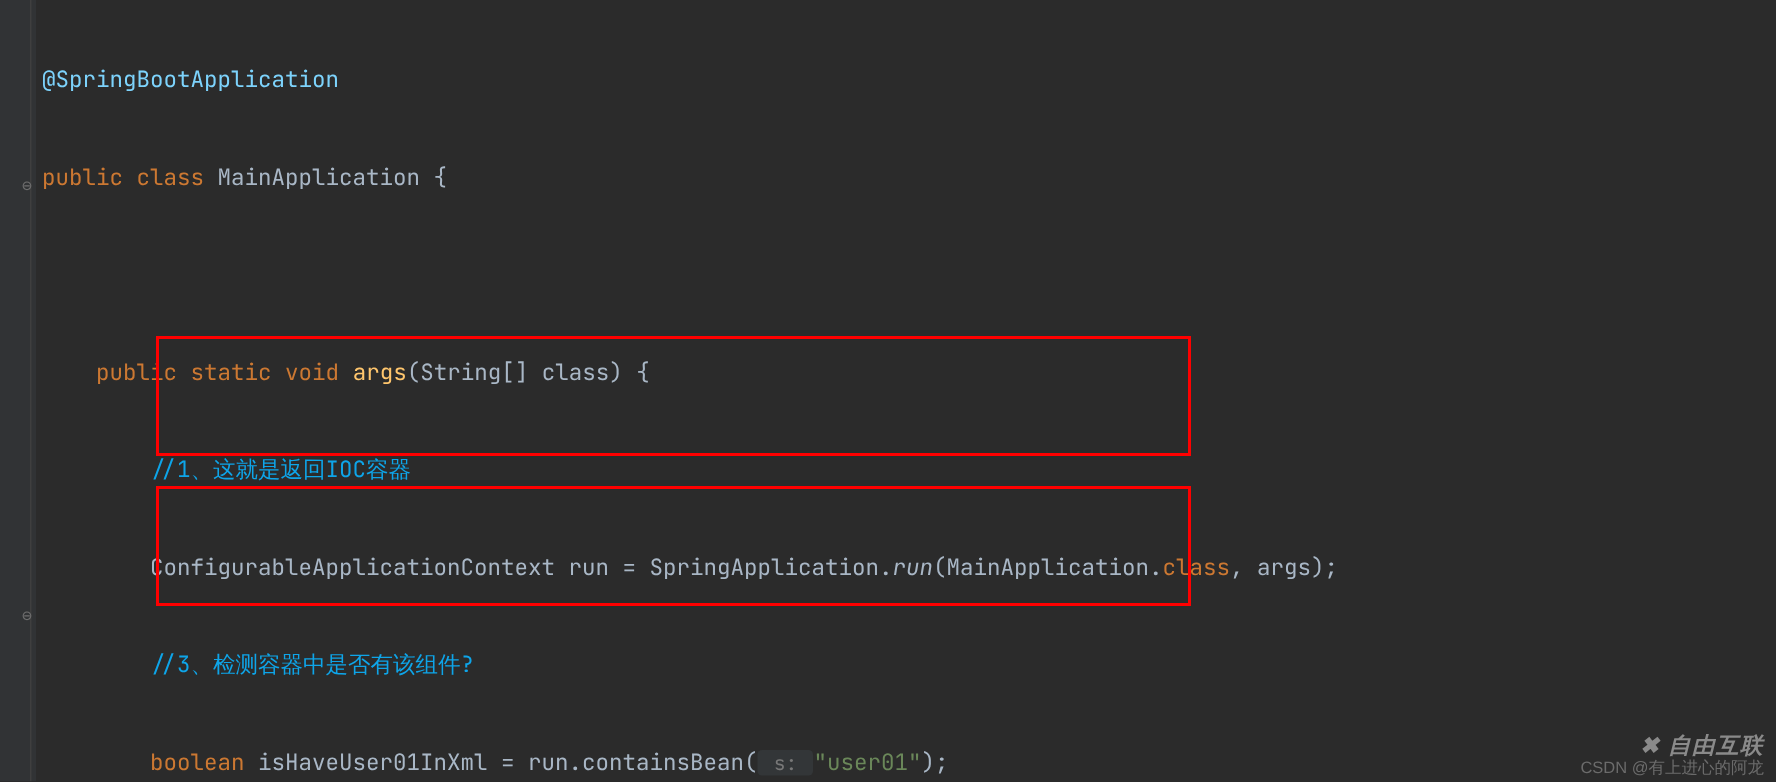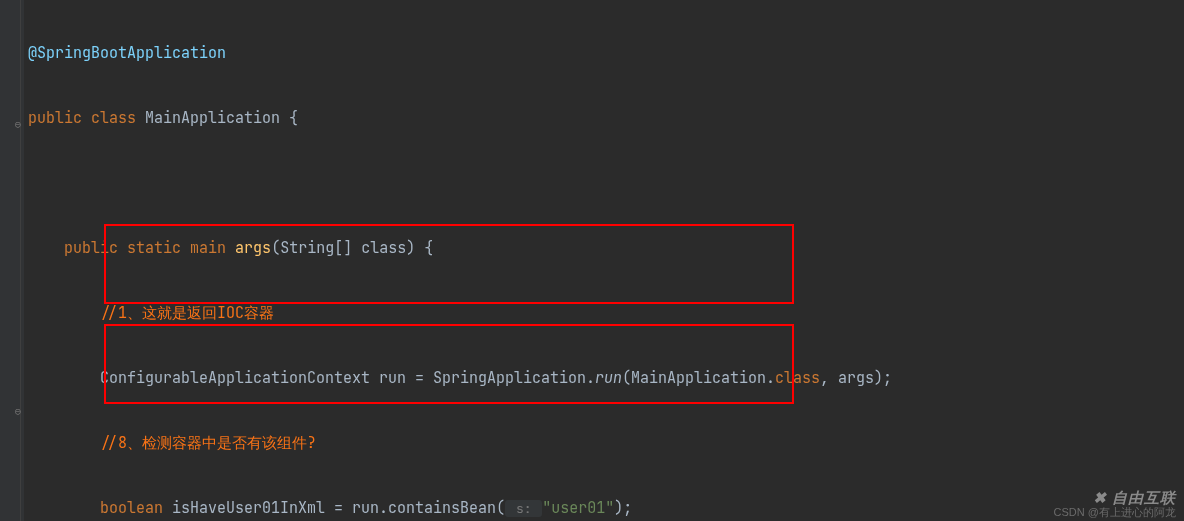--- a/index.html
+++ b/index.html
@@ -42,21 +42,21 @@
   position: absolute;
   left: 28px;
   top: 4px;
   white-space: pre;
 }
 .ln { height: 32.5px; }
 .kw { color: #cc7832; }
 .annotation { color: #7dd3fc; }
 .fn { color: #ffc66d; }
 .str { color: #6a8759; }
-.comment { color: #f97316; }
+.comment { color: #0ea5e9; }
 .param-hint {
   color: #787878;
   background: #333638;
   padding: 0 3px;
   border-radius: 3px;
   font-size: 13px;
 }
 .italic { font-style: italic; }
 .red-box {
   position: absolute;
@@ -87,24 +87,24 @@
 <div class="gutter">
   <div class="gutter-line-marker"></div>
   <div class="fold-icon" style="top:118px">⊖</div>
   <div class="fold-icon" style="top:405px">⊖</div>
 </div>
 
 <div class="code">
 <div class="ln"><span class="annotation">@SpringBootApplication</span></div>
 <div class="ln"><span class="kw">public</span> <span class="kw">class</span> <span>MainApplication</span><span> {</span></div>
 <div class="ln"></div>
-<div class="ln">    <span class="kw">public</span> <span class="kw">static</span> <span class="kw">main</span> <span class="fn">args</span><span>(String[] class) {</span></div>
+<div class="ln">    <span class="kw">public</span> <span class="kw">static</span> <span class="kw">void</span> <span class="fn">args</span><span>(String[] class) {</span></div>
 <div class="ln">        <span class="comment">//1、这就是返回IOC容器</span></div>
 <div class="ln">        <span>ConfigurableApplicationContext run = SpringApplication.</span><span class="italic">run</span><span>(MainApplication.</span><span class="kw">class</span><span>, args);</span></div>
-<div class="ln">        <span class="comment">//8、检测容器中是否有该组件?</span></div>
+<div class="ln">        <span class="comment">//3、检测容器中是否有该组件?</span></div>
 <div class="ln">        <span class="kw">boolean</span> <span>isHaveUser01InXml</span><span> = run.containsBean(</span><span class="param-hint"> s: </span><span class="str">"user01"</span><span>);</span></div>
 
 
 
 
 
 
 
 </div>
 

